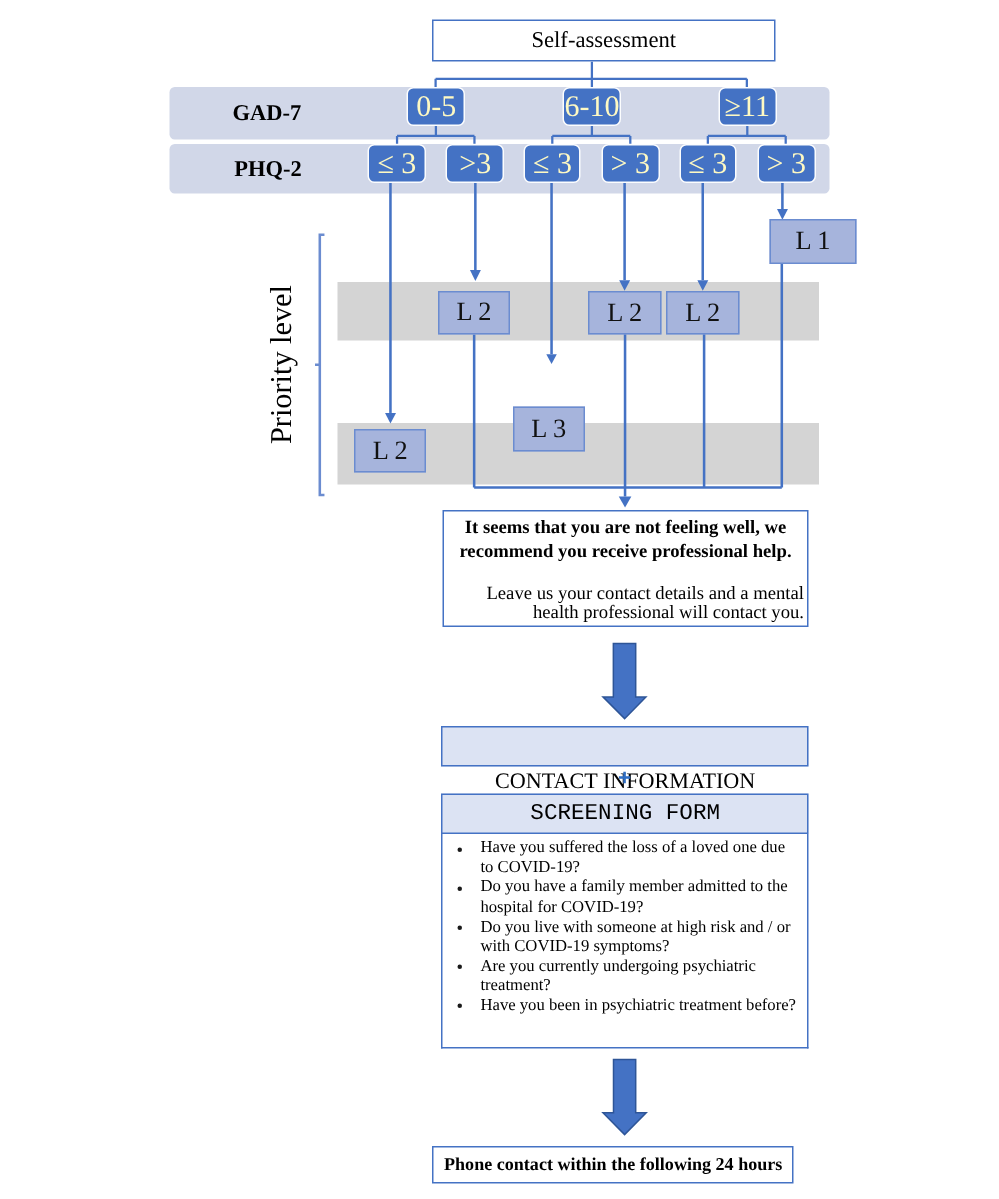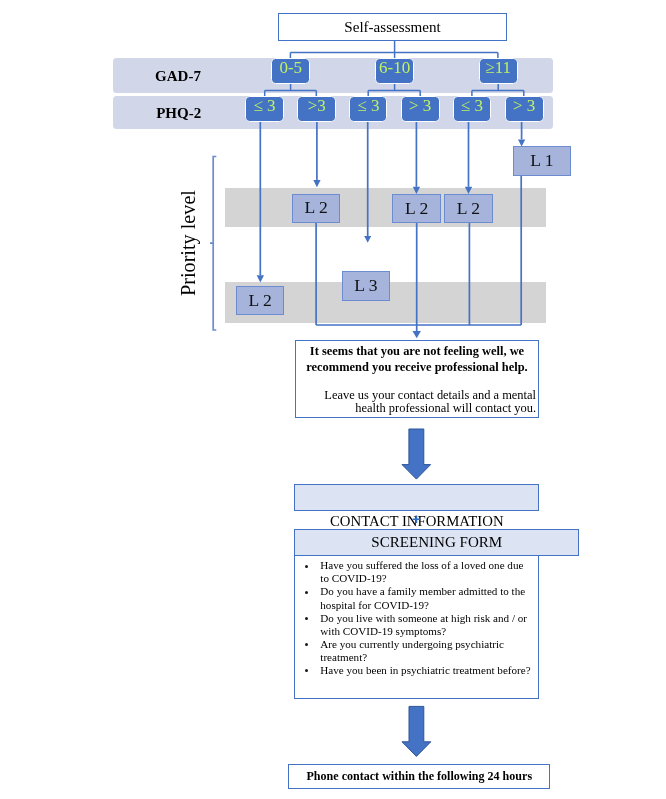--- a/index.html
+++ b/index.html
@@ -4,22 +4,22 @@
 <style>
   html,body{margin:0;padding:0;background:#fff;}
   body{width:666px;height:799px;font-family:"Liberation Serif",serif;overflow:hidden;}
   #stage{position:relative;width:666px;height:799px;background:#fff;-webkit-font-smoothing:antialiased;}
   .abs{position:absolute;box-sizing:border-box;}
   
   .band{background:#d1d7e8;border-radius:3.5px;}
   .bandlabel{font-weight:bold;font-size:15px;color:#000;display:flex;align-items:center;justify-content:center;}
   .grayband{background:#d4d4d4;}
   
-  .chip{background:#4472c4;border:1.3px solid #fcfdfe;border-radius:4.5px;color:#bef264;
-        display:flex;align-items:flex-start;justify-content:center;font-size:17px;line-height:1;}
+  .chip{background:#4472c4;border:1.3px solid #fcfdfe;border-radius:4.5px;color:#fef9c3;
+        display:flex;align-items:center;justify-content:center;font-size:20px;line-height:1;}
   
   .lbox{background:#a6b4dc;border:1px solid #6b8cd0;color:#111;
         display:flex;align-items:center;justify-content:center;font-size:17.6px;line-height:1;}
   
   .obox{background:#fff;border:1.6px solid #4472c4;}
   .fillbox{background:#dce3f3;border:1.2px solid #4472c4;}
   .bul{position:absolute;left:9.5px;top:5.4px;width:3.2px;height:3.2px;border-radius:50%;background:#1a1a1a;}
   svg{position:absolute;left:0;top:0;overflow:visible;}
 </style>
 </head>
@@ -75,21 +75,21 @@
     <g fill="#4472c4" stroke="#2e5597" stroke-width="1">
       <polygon points="408.9,429 423.8,429 423.8,464.6 430.6,464.6 416.4,479.1 402,464.6 408.9,464.6"></polygon>
       <polygon points="409,706.4 423.8,706.4 423.8,741.8 430.8,741.8 416.4,756.4 402,741.8 409,741.8"></polygon>
     </g>
     <g fill="none" stroke="#6b8cd0" stroke-width="1.7">
 
       <path d="M216.3 156.5 L213.2 156.5 L213.2 330 L216.3 330 M213.2 243.2 L210 243.2"></path>
     </g>
   </svg>
 
-  <div class="abs obox" style="left:278px;top:13px;width:229px;height:28px;display:flex;align-items:center;justify-content:center;">
+  <div class="abs obox" style="left:288px;top:13px;width:229px;height:28px;display:flex;align-items:center;justify-content:center;">
     <span style="font-size:15.1px;">Self-assessment</span>
   </div>
 
   <div class="abs bandlabel" style="left:128px;top:58.5px;width:100px;height:35px;">GAD-7</div>
   <div class="abs bandlabel" style="left:128.7px;top:97px;width:100px;height:32px;">PHQ-2</div>
 
   <div class="abs chip" style="left:271.3px;top:58.2px;width:39px;height:25.5px;">
     <span>0-5</span>
     </div>
   <div class="abs chip" style="left:375.2px;top:58.2px;width:39px;height:25.5px;">
@@ -147,21 +147,21 @@
     <div style="font-size:12.45px;text-align:right;line-height:12.9px;margin-top:12.8px;">Leave us your contact details and a mental health professional will contact you.</div>
   </div>
 
   <div class="abs fillbox" style="left:294.3px;top:484px;width:245px;height:26.7px;display:flex;align-items:center;justify-content:center;">
     <span style="font-size:14.75px;margin-top:48px;">CONTACT INFORMATION</span>
   </div>
   <div class="abs" style="left:294.3px;top:511.5px;width:244.2px;height:14px;text-align:center;font-size:15px;line-height:14px;color:#2f6ec4;font-weight:bold;font-family:'Liberation Sans',sans-serif;">
     <span>+</span>
   </div>
 
-  <div class="abs fillbox" style="left:294.3px;top:528.9px;width:285px;height:27px;display:flex;align-items:center;justify-content:center;">
+  <div class="abs fillbox" style="left:294.3px;top:528.9px;width:245px;height:27px;display:flex;align-items:center;justify-content:center;font-family:Liberation Mono, monospace;">
     <span style="font-size:15.05px;">SCREENING FORM</span>
   </div>
   <div class="abs" style="left:294.3px;top:555.9px;width:245px;height:143.4px;background:#fff;border:1.3px solid #4472c4;border-top:none;">
     <ul style="margin:0;padding:3.5px 0 0 0;list-style:none;font-size:11.12px;line-height:13.05px;">
       <li style="position:relative;padding-left:25px;padding-right:5px;">
         <span class="bul"></span>
         <span>Have you suffered the loss of a loved one due to COVID-19?</span></li>
       <li style="position:relative;padding-left:25px;padding-right:5px;">
         <span class="bul"></span>
         <span>Do you have a family member admitted to the hospital for COVID-19?</span></li>
@@ -170,17 +170,17 @@
         <span>Do you live with someone at high risk and / or with COVID-19 symptoms?</span></li>
       <li style="position:relative;padding-left:25px;padding-right:5px;">
         <span class="bul"></span>
         <span>Are you currently undergoing psychiatric treatment?</span></li>
       <li style="position:relative;padding-left:25px;padding-right:5px;">
         <span class="bul"></span>
         <span>Have you been in psychiatric treatment before?</span></li>
     </ul>
   </div>
 
-  <div class="abs obox" style="left:288.3px;top:763.8px;width:262px;height:25.2px;display:flex;align-items:center;justify-content:center;">
+  <div class="abs obox" style="left:288.3px;top:763.8px;width:241px;height:25.2px;display:flex;align-items:center;justify-content:center;">
     <span style="font-size:12.05px;font-weight:bold;">Phone contact within the following 24 hours</span>
   </div>
 
 </div>
 
 </body></html>

